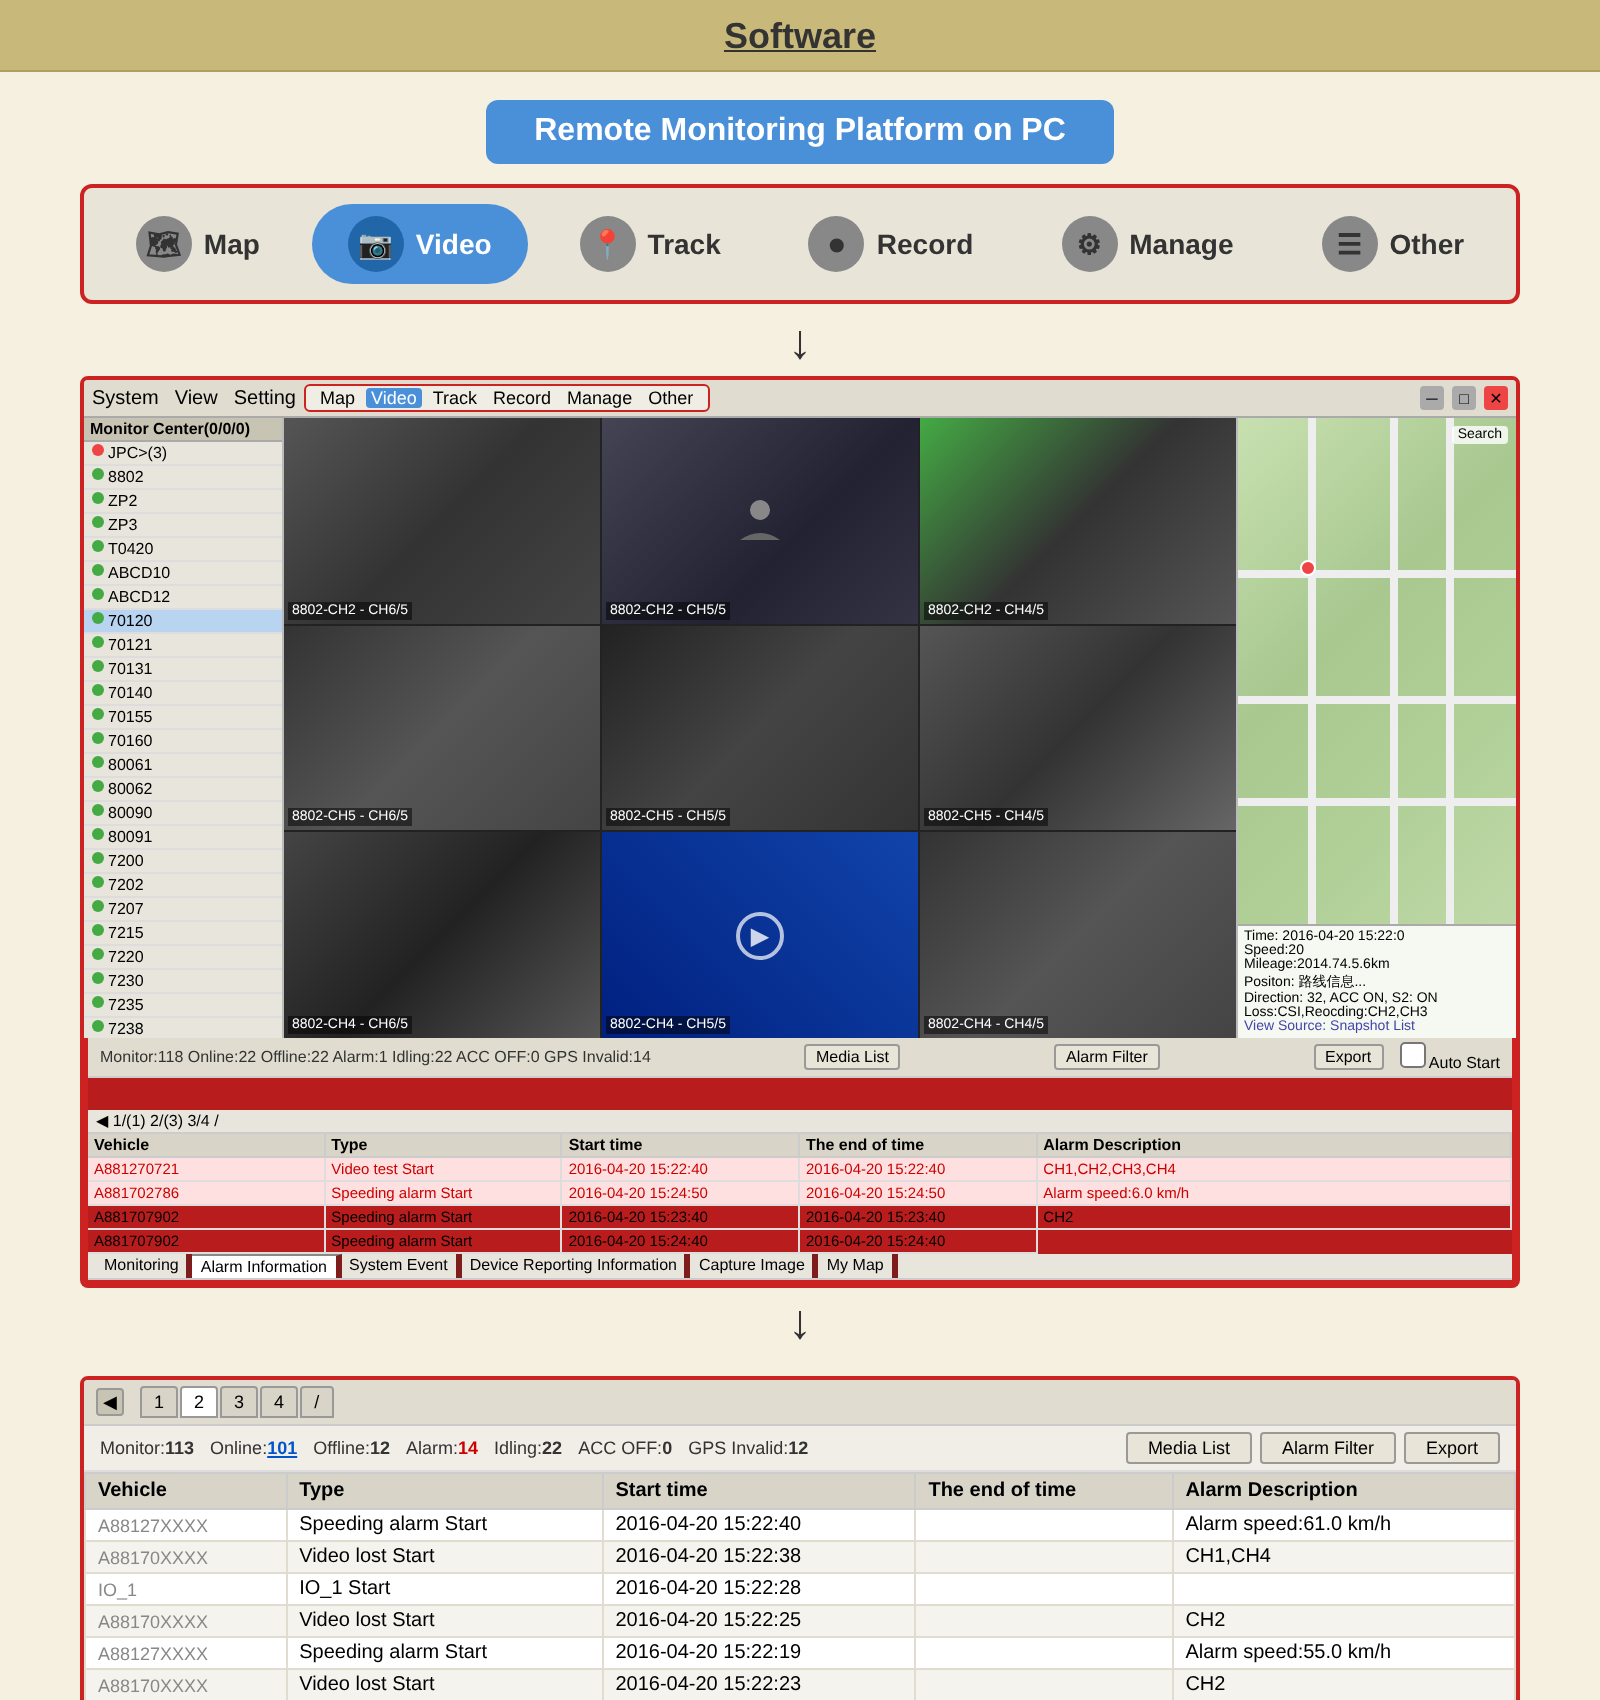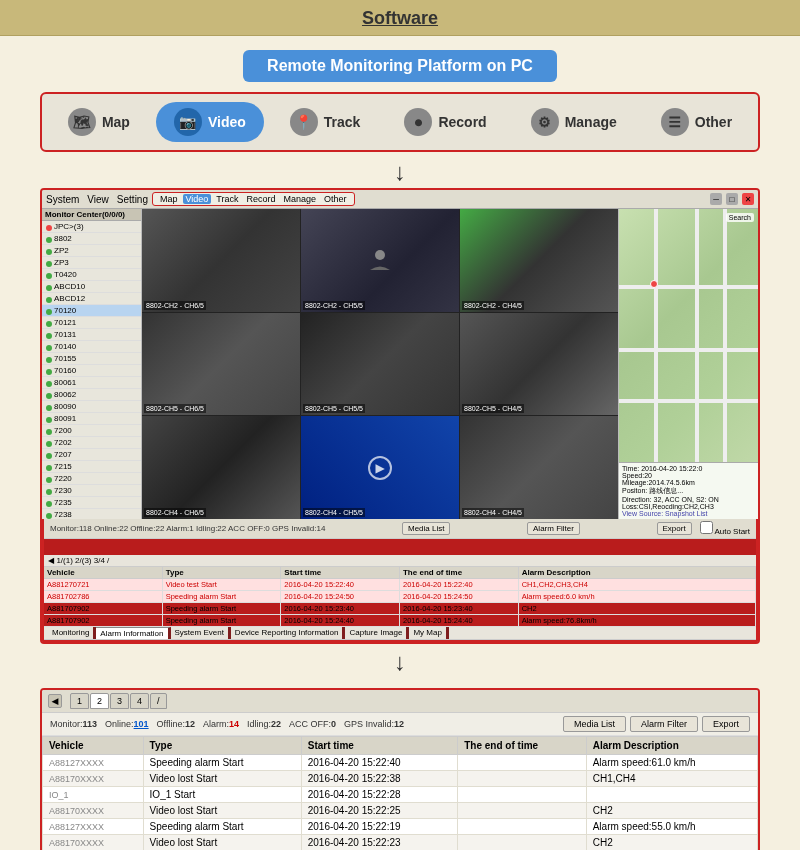--- a/index.html
+++ b/index.html
@@ -170,21 +170,21 @@
       padding: 1px 3px;
       font-weight: bold;
       border-bottom: 1px solid #aaa;
       font-size: 8px;
     }
     .sidebar-item {
       padding: 1px 4px;
       border-bottom: 1px solid #ddd;
       cursor: pointer;
       display: flex;
-      align-items: flex-end;
+      align-items: flex-start;
       gap: 2px;
     }
     .sidebar-item.selected { background: #b8d4f0; }
     .sidebar-dot {
       width: 6px;
       height: 6px;
       border-radius: 50%;
       background: #4a4;
       flex-shrink: 0;
     }
@@ -636,21 +636,20 @@
       <div class="alarm-grid-cell">A881707902</div>
       <div class="alarm-grid-cell">Speeding alarm Start</div>
       <div class="alarm-grid-cell">2016-04-20 15:23:40</div>
       <div class="alarm-grid-cell">2016-04-20 15:23:40</div>
       <div class="alarm-grid-cell">CH2</div>
 
       <div class="alarm-grid-cell">A881707902</div>
       <div class="alarm-grid-cell">Speeding alarm Start</div>
       <div class="alarm-grid-cell">2016-04-20 15:24:40</div>
       <div class="alarm-grid-cell">2016-04-20 15:24:40</div>
-      <div class="alarm-grid-cell">Alarm speed:76.8km/h</div>
     </div>
 
     <div class="alarm-tabs-row">
       <span class="alarm-tab">Monitoring</span>
       <span class="alarm-tab active">Alarm Information</span>
       <span class="alarm-tab">System Event</span>
       <span class="alarm-tab">Device Reporting Information</span>
       <span class="alarm-tab">Capture Image</span>
       <span class="alarm-tab">My Map</span>
     </div>

